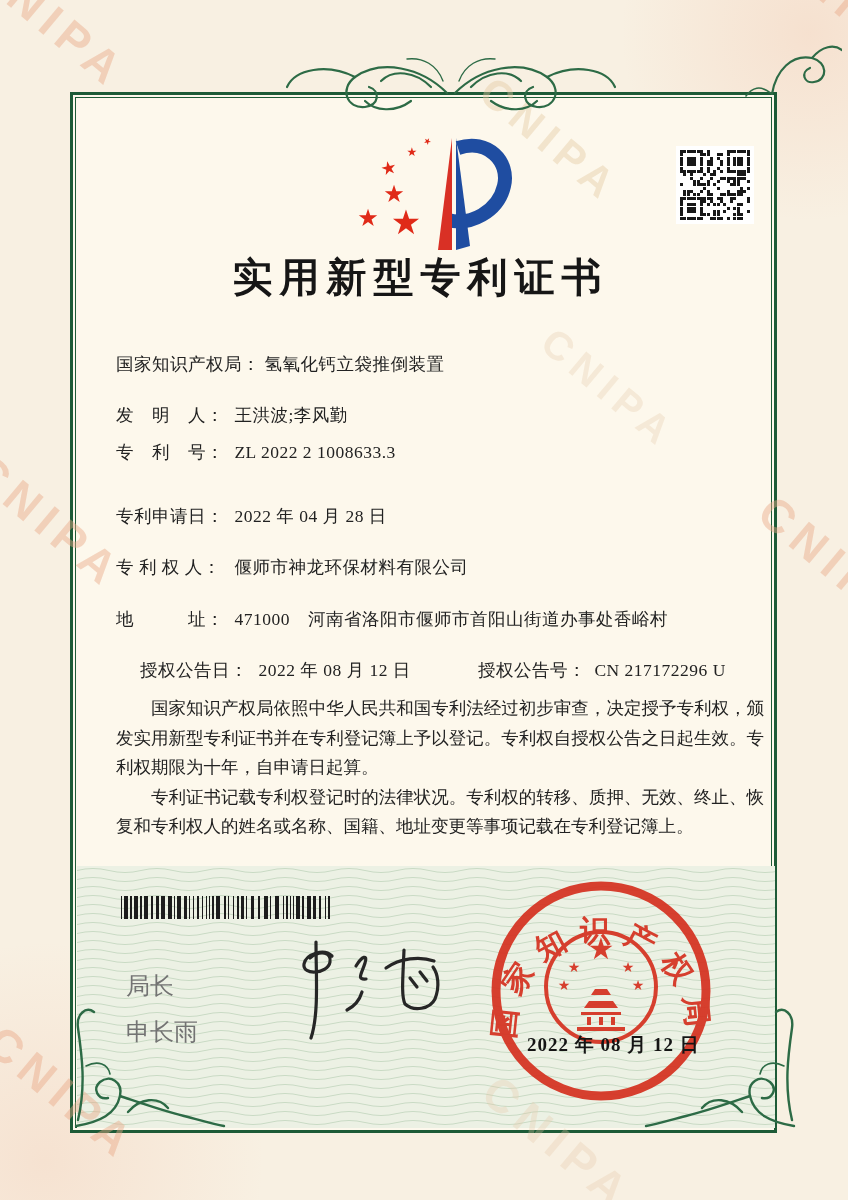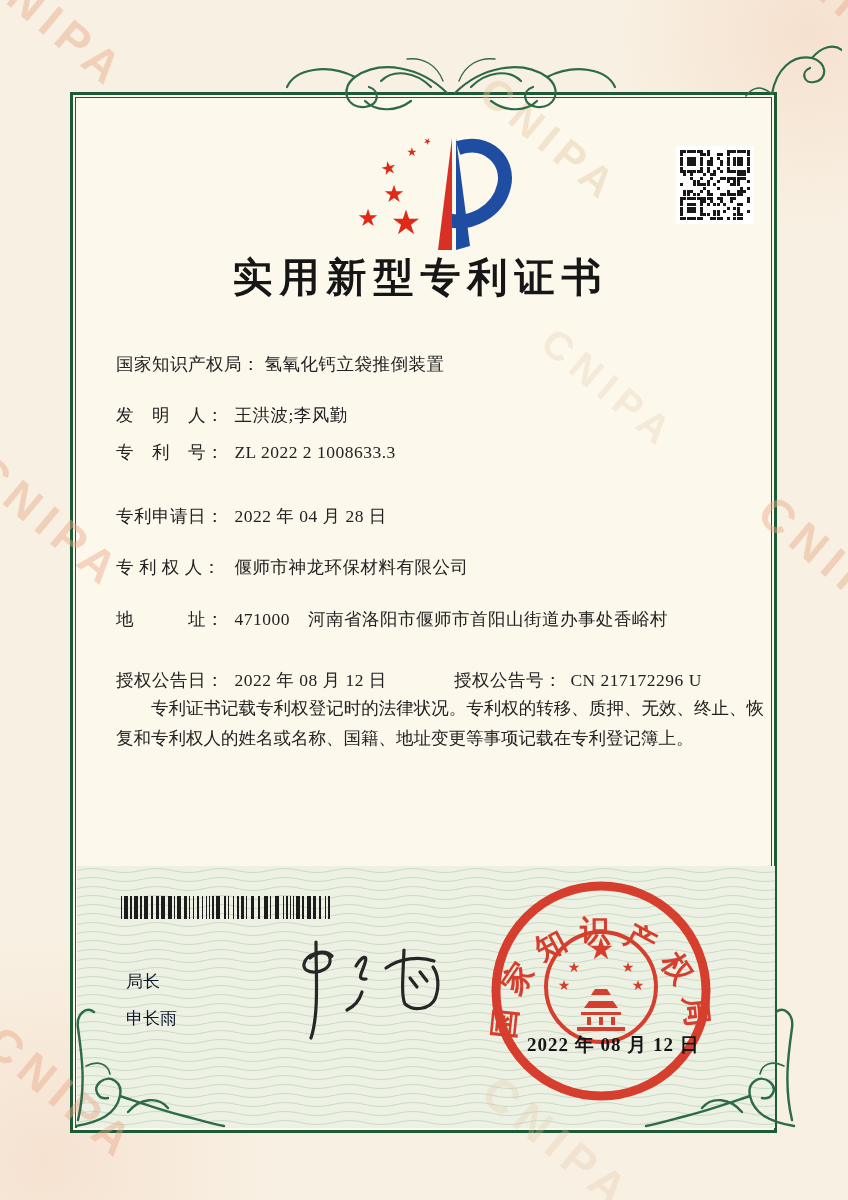--- a/index.html
+++ b/index.html
@@ -27,28 +27,28 @@
   #fields{position:absolute;left:116px;top:352px;width:650px;z-index:3;font-size:17.5px;color:#222;}
   #fields .row{position:absolute;left:0;white-space:nowrap;}
   #fields .lbl{display:inline-block;min-width:114px;letter-spacing:.5px;}
   #fields .val{letter-spacing:.5px;}
   #fields .row:nth-of-type(1){top:0;}
   #fields .row:nth-of-type(2){top:51px;}
   #fields .row:nth-of-type(3){top:88px;}
   #fields .row:nth-of-type(4){top:152px;}
   #fields .row:nth-of-type(5){top:203px;}
   #fields .row:nth-of-type(6){top:255px;}
-  #fields .row:nth-of-type(7){top:316px;}
+  #fields .row:nth-of-type(7){top:306px;margin-left:24px;}
   #fields .pair2{position:absolute;left:338px;top:0;white-space:nowrap;}
   #fields .pair2 .lbl{min-width:0;margin-right:4px;}
   #paras{position:absolute;left:116px;top:694px;width:648px;z-index:3;font-size:17.5px;line-height:29.5px;color:#222;text-align:justify;}
   #paras p{margin:0;text-indent:2em;}
   #barcode{position:absolute;left:121px;top:896px;width:214px;height:23px;z-index:4;}
   #barcode b{position:absolute;top:0;height:100%;background:#1c1c1c;}
-  #director{position:absolute;left:126px;top:970px;z-index:4;font-size:17px;color:#0f172a;}
+  #director{position:absolute;left:126px;top:970px;z-index:4;font-size:24px;color:#737373;}
   #director .nm{display:block;margin-top:14px;}
   #sig{position:absolute;left:252px;top:936px;z-index:4;}
   #seal{position:absolute;left:485px;top:875px;z-index:4;}
   #sealdate{position:absolute;left:527px;top:1032px;z-index:5;font-size:19px;font-weight:bold;letter-spacing:1px;color:#141414;white-space:nowrap;}
   #pageno{position:absolute;left:70px;top:1096px;width:701px;text-align:center;font-size:15px;letter-spacing:2px;color:#333;z-index:4;transform:translateX(-22px);}
   #note{position:absolute;left:322px;top:1139px;width:172px;height:29px;line-height:29px;text-align:center;background:#fffdf6;font-size:15px;letter-spacing:1px;color:#222;z-index:3;}
   .orn{position:absolute;z-index:3;pointer-events:none;}
 </style>
 </head>
 <body>
@@ -398,20 +398,21 @@
       <span class="lbl">授权公告日：</span>
       <span class="val">2022 年 08 月 12 日</span>
       <span class="pair2">
         <span class="lbl">授权公告号：</span>
         <span class="val">CN 217172296 U</span>
       </span>
     </div>
   </div>
 
   <div id="paras">
+    <p>国家知识产权局依照中华人民共和国专利法经过初步审查，决定授予专利权，颁发实用新型专利证书并在专利登记簿上予以登记。专利权自授权公告之日起生效。专利权期限为十年，自申请日起算。</p>
     <p>专利证书记载专利权登记时的法律状况。专利权的转移、质押、无效、终止、恢复和专利权人的姓名或名称、国籍、地址变更等事项记载在专利登记簿上。</p>
   </div>
 
   <div id="barcode">
       <b style="left:0px;width:1px"></b>
       <b style="left:3px;width:4px"></b>
       <b style="left:9px;width:2px"></b>
       <b style="left:13px;width:4px"></b>
       <b style="left:19px;width:2px"></b>
       <b style="left:23px;width:4px"></b>

